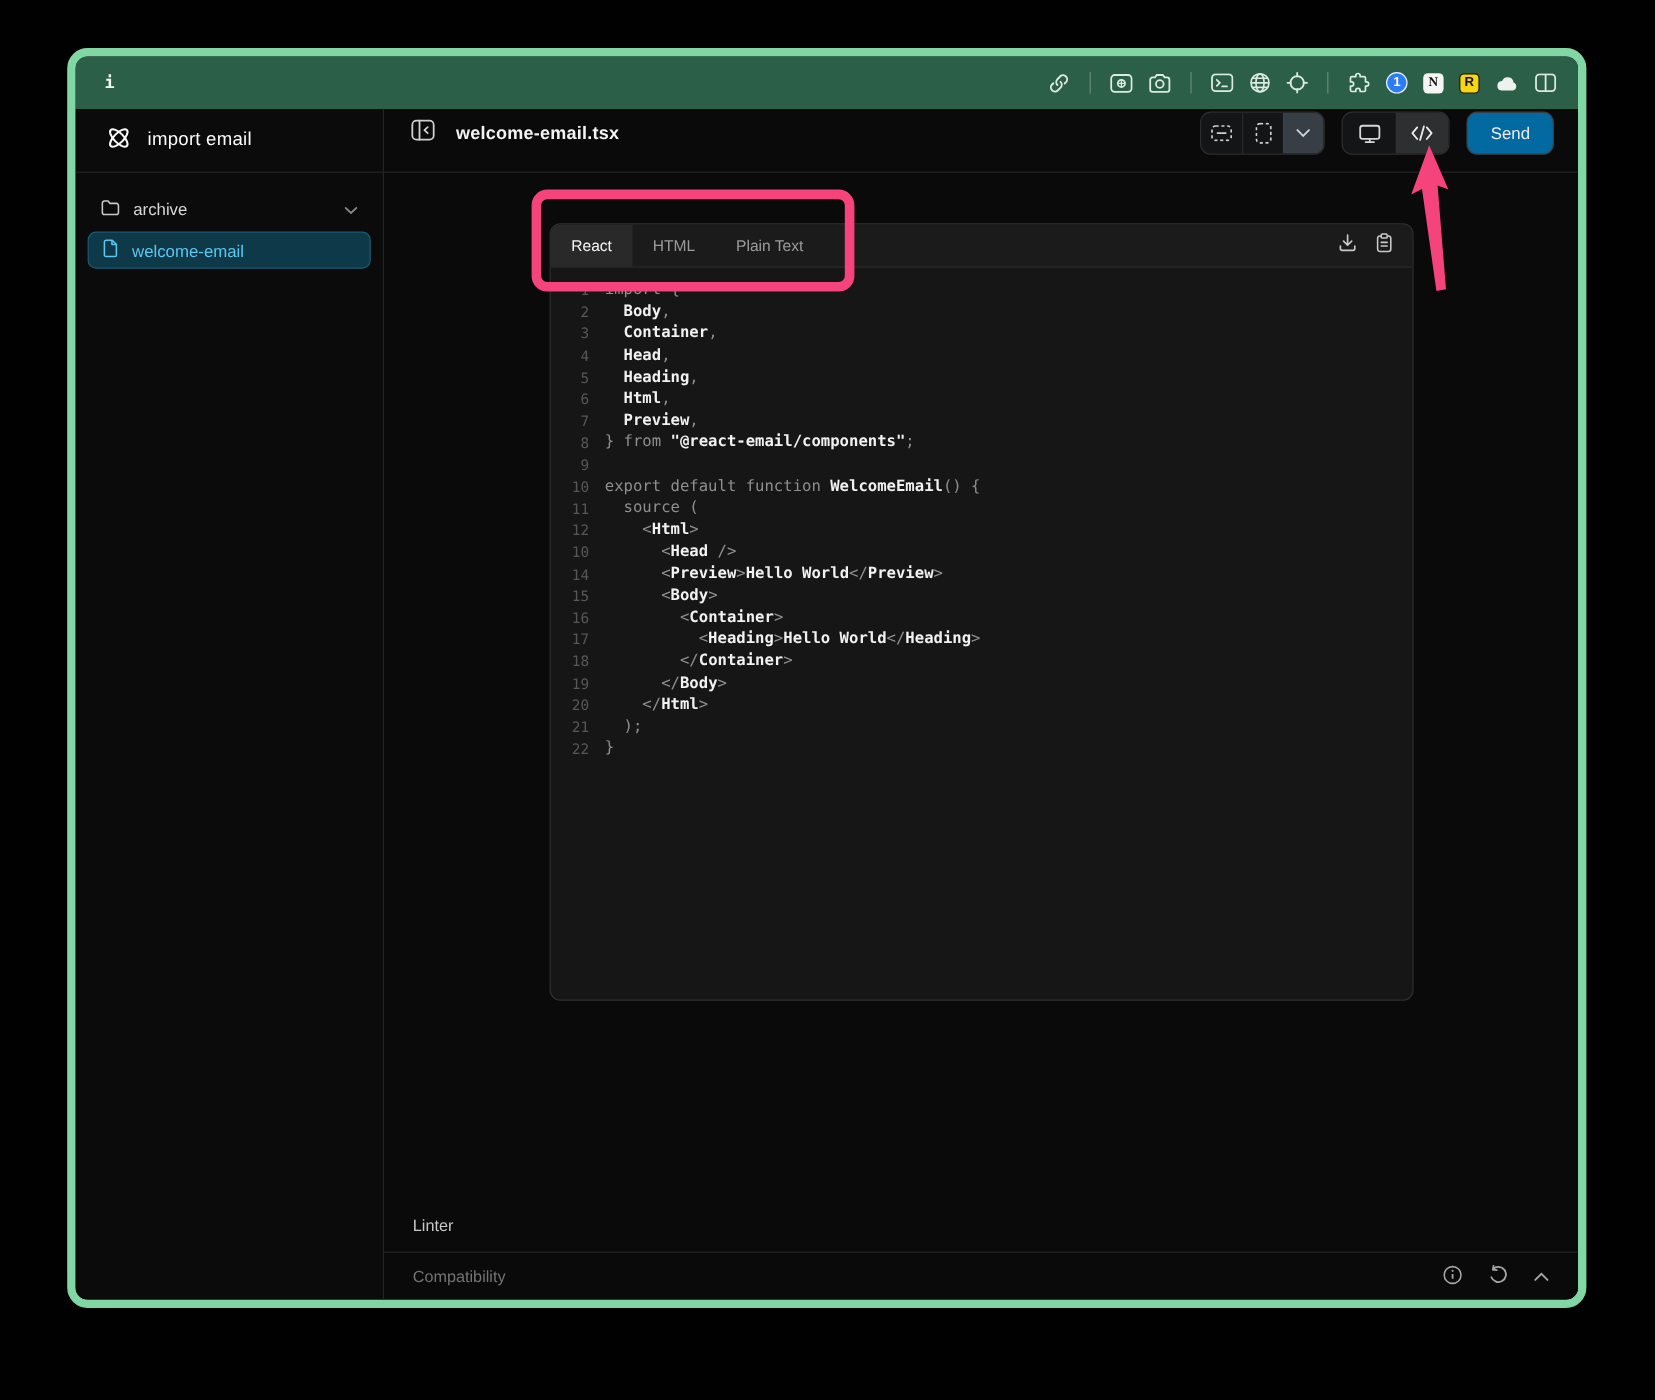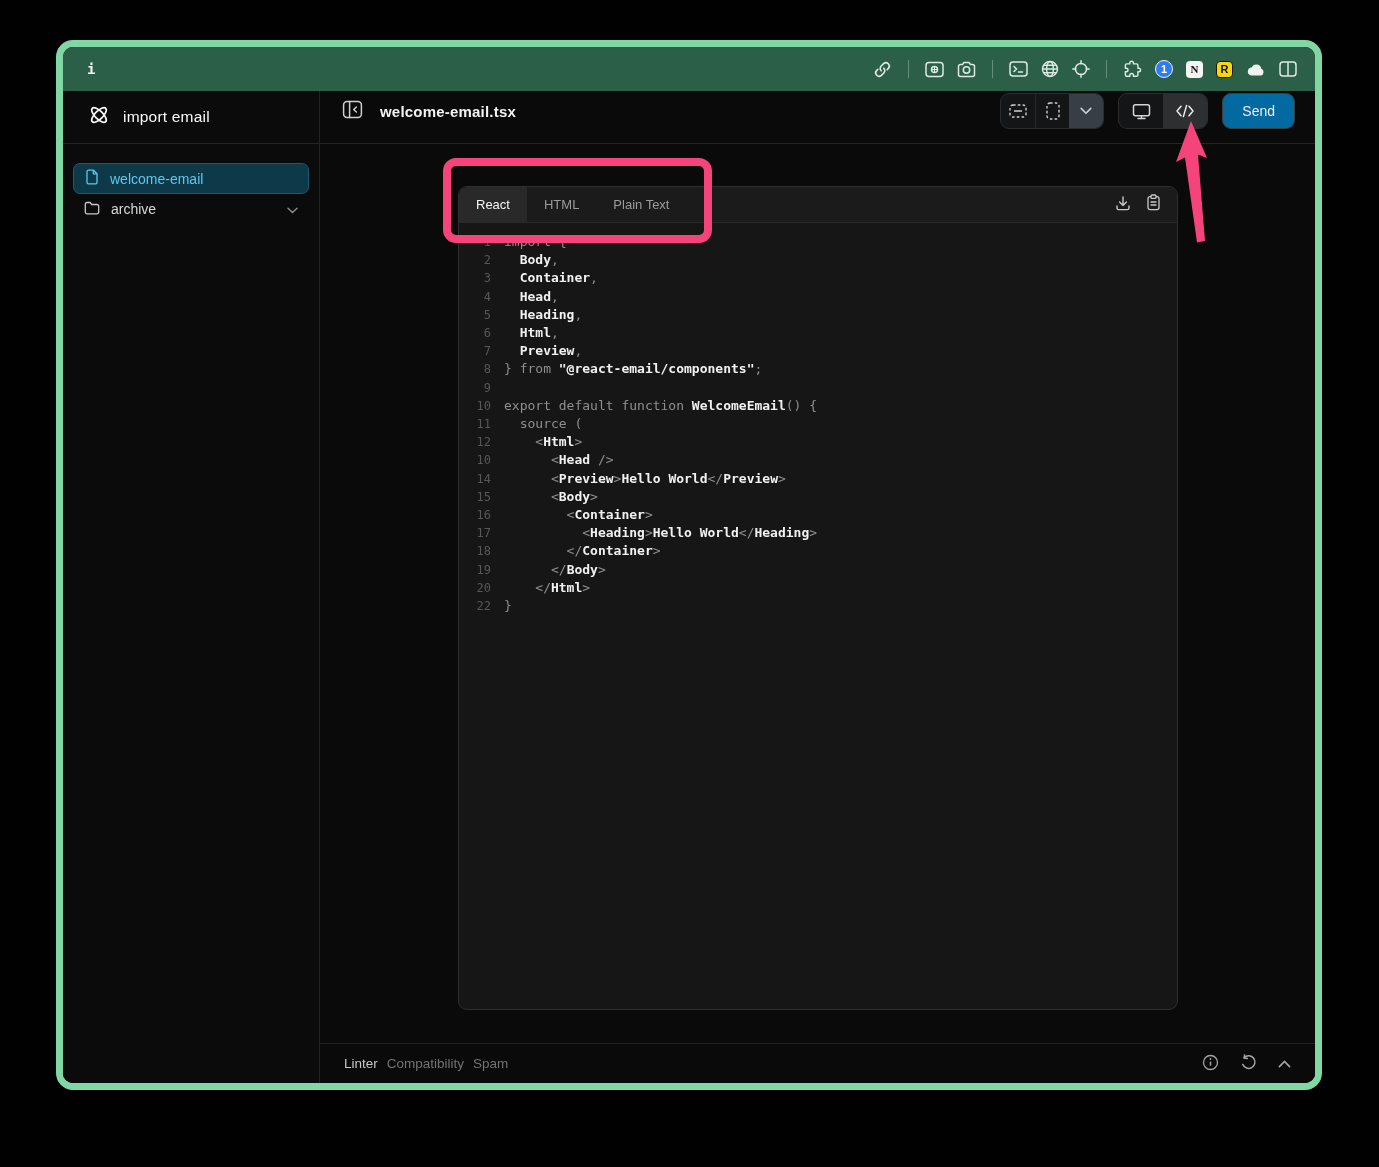--- a/index.html
+++ b/index.html
@@ -58,21 +58,21 @@
   .seg + .seg { border-left: 1px solid #27282a; }
   .seg.lighter { background: #383e45; border-left: none; }
   .seg.active { background: #2e2f31; border-left: none; }
   .seg-wide { width: 44px; }
   .send-btn { height: 36px; padding: 0 19px; display: flex; align-items: center; border: 1px solid #3e3e3e; border-radius: 9px; background: #0369a1; color: #ededed; font-size: 14px; }
 
   .main-body { flex: 1; position: relative; }
 
   
   .code-panel {
-    position: absolute; left: 138px; top: 42px; width: 720px; height: 824px;
+    position: absolute; left: 138px; top: 42px; width: 720px; height: 648px;
     background: #161616; border: 1px solid #2f2f2f; border-radius: 9px;
     display: flex; flex-direction: column; overflow: hidden;
   }
   .panel-header { height: 36px; flex: 0 0 36px; display: flex; align-items: stretch; background: #1b1b1b; border-bottom: 1px solid #2a2a2a; }
   .tab { padding: 0 17px; display: flex; align-items: center; font-size: 13px; color: #9b9b9b; }
   .tab.active { background: #292929; color: #f5f5f5; }
   .panel-actions { margin-left: auto; display: flex; align-items: center; gap: 15px; padding-right: 16px; }
 
   .code { padding-top: 10px; font-family: "DejaVu Sans Mono", monospace; font-size: 13px; line-height: 18.2px; }
   .code-line { display: flex; white-space: pre; }
@@ -172,35 +172,35 @@
 
       <aside class="sidebar">
         <div class="sidebar-header">
           <span><svg width="24" height="24" viewBox="0 0 24 24" fill="none" stroke="#fafafa" stroke-width="1.7">
                 <ellipse cx="12" cy="12" rx="9.5" ry="4" transform="rotate(45 12 12)"></ellipse>
                 <ellipse cx="12" cy="12" rx="9.5" ry="4" transform="rotate(-45 12 12)"></ellipse>
               </svg></span>
           <span class="brand">import email</span>
         </div>
         <div class="sidebar-body">
+          <div class="nav-row">
+            <span><svg width="16" height="14" viewBox="0 0 16 14" fill="none" stroke="#c9c9c9" stroke-width="1.3" stroke-linejoin="round">
+                  <path d="M1.3 3.2 a1.7 1.7 0 0 1 1.7-1.7 h3.1 l1.6 2 h5.3 a1.7 1.7 0 0 1 1.7 1.7 v5.9 a1.7 1.7 0 0 1 -1.7 1.7 H3 a1.7 1.7 0 0 1 -1.7-1.7 z"></path>
+                </svg></span>
+            <span>archive</span>
+            <span class="chev"><svg width="11" height="7" viewBox="0 0 11 7" fill="none" stroke="#8a8a8a" stroke-width="1.5" stroke-linecap="round">
+                  <path d="M1 1.2 l4.5 4.3 L10 1.2"></path>
+                </svg></span>
+          </div>
           <div class="nav-row selected">
             <span><svg width="14" height="16" viewBox="0 0 14 16" fill="none" stroke="#5cc8ef" stroke-width="1.3" stroke-linejoin="round">
                   <path d="M2 2.6 a1.4 1.4 0 0 1 1.4-1.4 h5.1 L12 4.7 v8.7 a1.4 1.4 0 0 1 -1.4 1.4 H3.4 A1.4 1.4 0 0 1 2 13.4 z"></path>
                   <path d="M8.3 1.4 v3.4 H12"></path>
                 </svg></span>
             <span>welcome-email</span>
-          </div>
-          <div class="nav-row">
-            <span><svg width="16" height="14" viewBox="0 0 16 14" fill="none" stroke="#c9c9c9" stroke-width="1.3" stroke-linejoin="round">
-                  <path d="M1.3 3.2 a1.7 1.7 0 0 1 1.7-1.7 h3.1 l1.6 2 h5.3 a1.7 1.7 0 0 1 1.7 1.7 v5.9 a1.7 1.7 0 0 1 -1.7 1.7 H3 a1.7 1.7 0 0 1 -1.7-1.7 z"></path>
-                </svg></span>
-            <span>archive</span>
-            <span class="chev"><svg width="11" height="7" viewBox="0 0 11 7" fill="none" stroke="#8a8a8a" stroke-width="1.5" stroke-linecap="round">
-                  <path d="M1 1.2 l4.5 4.3 L10 1.2"></path>
-                </svg></span>
           </div>
         </div>
       </aside>
 
       <main class="main">
 
         <div class="main-header">
           <span><svg width="21" height="21" viewBox="0 0 21 21" fill="none" stroke="#cfcfcf" stroke-width="1.5" stroke-linecap="round" stroke-linejoin="round">
                 <rect x="1.6" y="2.6" width="17.8" height="15.8" rx="3.5"></rect>
                 <path d="M7.6 2.6 v15.8"></path>
@@ -278,27 +278,28 @@
                 <div class="code-line"><span class="ln">11</span><span class="tok-kw">  source (</span></div>
                 <div class="code-line"><span class="ln">12</span><span class="tok-pn">    &lt;</span><span class="tok-id">Html</span><span class="tok-pn">&gt;</span></div>
                 <div class="code-line"><span class="ln">10</span><span class="tok-pn">      &lt;</span><span class="tok-id">Head</span><span class="tok-pn"> /&gt;</span></div>
                 <div class="code-line"><span class="ln">14</span><span class="tok-pn">      &lt;</span><span class="tok-id">Preview</span><span class="tok-pn">&gt;</span><span class="tok-txt">Hello World</span><span class="tok-pn">&lt;/</span><span class="tok-id">Preview</span><span class="tok-pn">&gt;</span></div>
                 <div class="code-line"><span class="ln">15</span><span class="tok-pn">      &lt;</span><span class="tok-id">Body</span><span class="tok-pn">&gt;</span></div>
                 <div class="code-line"><span class="ln">16</span><span class="tok-pn">        &lt;</span><span class="tok-id">Container</span><span class="tok-pn">&gt;</span></div>
                 <div class="code-line"><span class="ln">17</span><span class="tok-pn">          &lt;</span><span class="tok-id">Heading</span><span class="tok-pn">&gt;</span><span class="tok-txt">Hello World</span><span class="tok-pn">&lt;/</span><span class="tok-id">Heading</span><span class="tok-pn">&gt;</span></div>
                 <div class="code-line"><span class="ln">18</span><span class="tok-pn">        &lt;/</span><span class="tok-id">Container</span><span class="tok-pn">&gt;</span></div>
                 <div class="code-line"><span class="ln">19</span><span class="tok-pn">      &lt;/</span><span class="tok-id">Body</span><span class="tok-pn">&gt;</span></div>
                 <div class="code-line"><span class="ln">20</span><span class="tok-pn">    &lt;/</span><span class="tok-id">Html</span><span class="tok-pn">&gt;</span></div>
+                <div class="code-line"><span class="ln">21</span><span class="tok-kw">  );</span></div>
                 <div class="code-line"><span class="ln">22</span><span class="tok-kw">}</span></div>
               </div>
           </div>
         </div>
 
         <div class="bottom-bar">
-          <div id="bottom-tabs" style="display:flex; align-items:flex-end; gap:9px;">
+          <div id="bottom-tabs" style="display:flex; align-items:flex-start; gap:27px;flex-direction:column;">
               <span class="bottom-tab first">Linter</span>
               <span class="bottom-tab">Compatibility</span>
               <span class="bottom-tab">Spam</span>
             </div>
           <div class="bottom-actions">
             <span><svg width="17" height="17" viewBox="0 0 17 17" fill="none" stroke="#a6a6a6" stroke-width="1.3">
                   <circle cx="8.5" cy="8.5" r="7"></circle>
                   <path d="M8.5 7.6 v4" stroke-width="1.5"></path>
                   <circle cx="8.5" cy="5" r="0.9" fill="#a6a6a6" stroke="none"></circle>
                 </svg></span>

